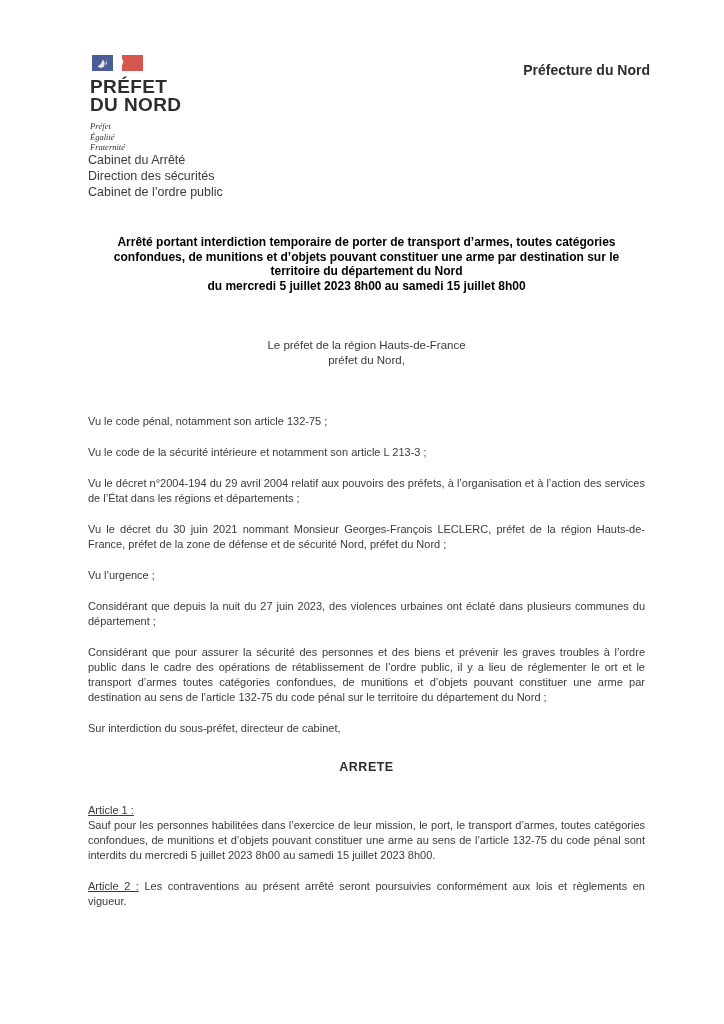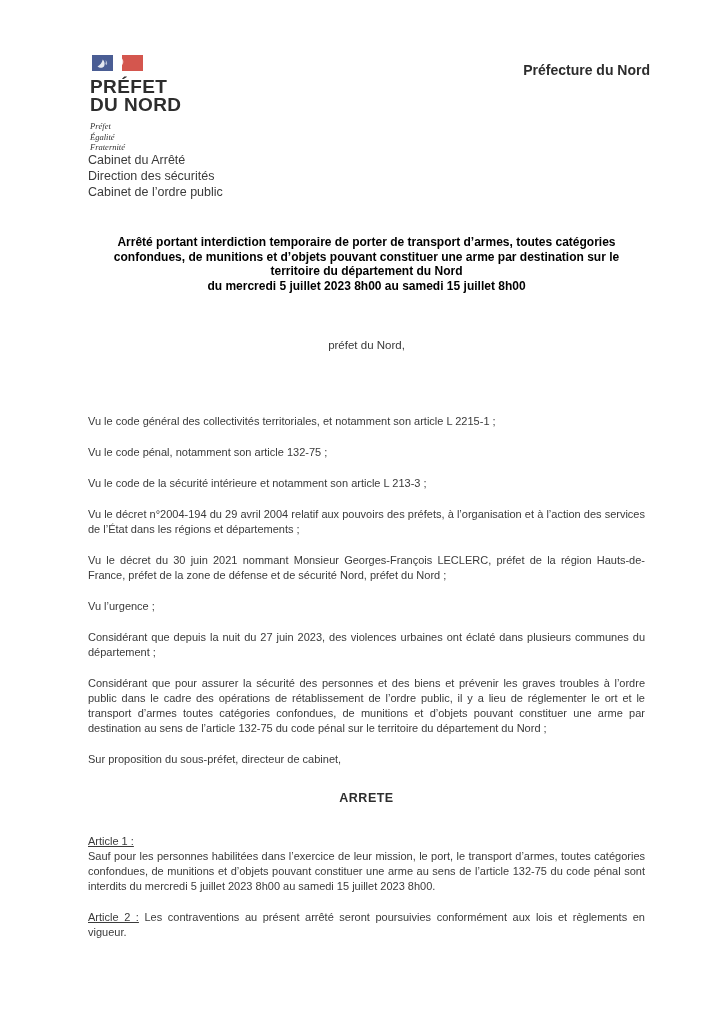--- a/index.html
+++ b/index.html
@@ -129,33 +129,33 @@
   </div>
 
   <div class="doc-title">
     <div>Arrêté portant interdiction temporaire de porter de transport d’armes, toutes catégories</div>
     <div>confondues, de munitions et d’objets pouvant constituer une arme par destination sur le</div>
     <div>territoire du département du Nord</div>
     <div>du mercredi 5 juillet 2023 8h00 au samedi 15 juillet 8h00</div>
   </div>
 
   <div class="salutation">
+    <div>Le préfet de la région Hauts-de-France</div>
     <div>préfet du Nord,</div>
   </div>
 
   <main class="body-flow">
-    <p>Vu le code général des collectivités territoriales, et notamment son article L 2215-1 ;</p>
     <p>Vu le code pénal, notamment son article 132-75 ;</p>
     <p>Vu le code de la sécurité intérieure et notamment son article L 213-3 ;</p>
     <p>Vu le décret n°2004-194 du 29 avril 2004 relatif aux pouvoirs des préfets, à l’organisation et à l’action des services de l’État dans les régions et départements ;</p>
     <p>Vu le décret du 30 juin 2021 nommant Monsieur Georges-François LECLERC, préfet de la région Hauts-de-France, préfet de la zone de défense et de sécurité Nord, préfet du Nord ;</p>
     <p>Vu l’urgence ;</p>
     <p>Considérant que depuis la nuit du 27 juin 2023, des violences urbaines ont éclaté dans plusieurs communes du département ;</p>
     <p>Considérant que pour assurer la sécurité des personnes et des biens et prévenir les graves troubles à l’ordre public dans le cadre des opérations de rétablissement de l’ordre public, il y a lieu de réglementer le ort et le transport d’armes toutes catégories confondues, de munitions et d’objets pouvant constituer une arme par destination au sens de l’article 132-75 du code pénal sur le territoire du département du Nord ;</p>
-    <p>Sur proposition du sous-préfet, directeur de cabinet,</p>
+    <p>Sur interdiction du sous-préfet, directeur de cabinet,</p>
 
     <div class="arrete-heading">ARRETE</div>
 
     <p>
       <span class="u">Article 1 :</span><br>
       <span>Sauf pour les personnes habilitées dans l’exercice de leur mission, le port, le transport d’armes, toutes catégories confondues, de munitions et d’objets pouvant constituer une arme au sens de l’article 132-75 du code pénal sont interdits du mercredi 5 juillet 2023 8h00 au samedi 15 juillet 2023 8h00.</span>
     </p>
 
     <p>
       <span class="u">Article 2 :</span><span> Les contraventions au présent arrêté seront poursuivies conformément aux lois et règlements en vigueur.</span>

